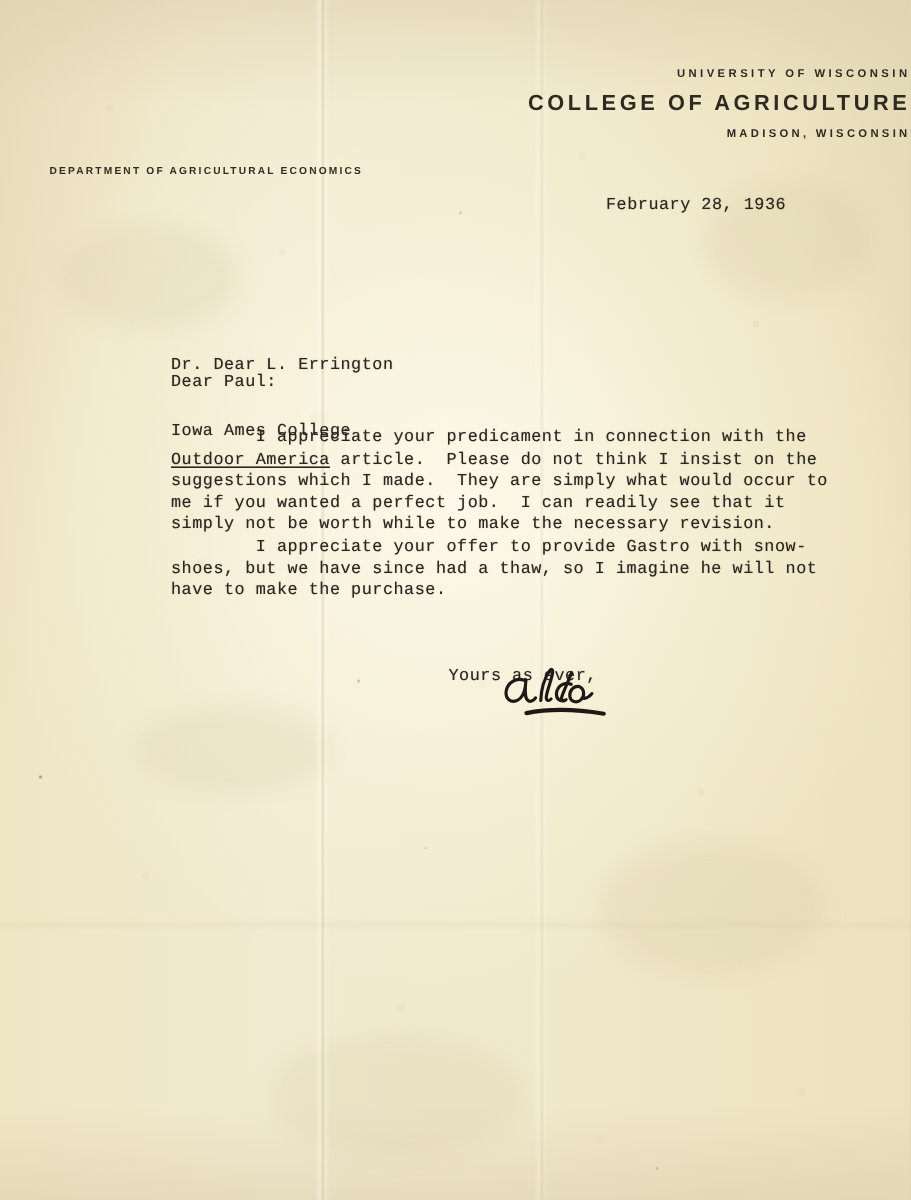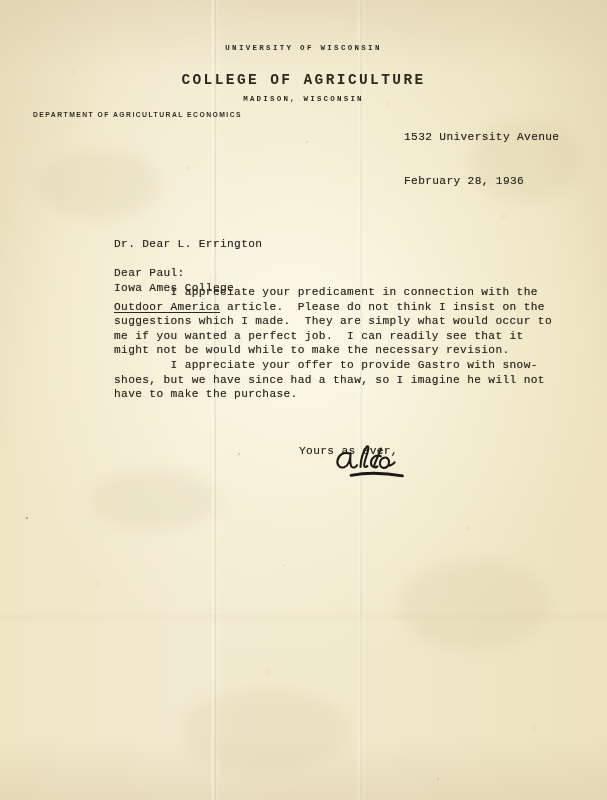--- a/index.html
+++ b/index.html
@@ -84,36 +84,36 @@
         rgba(203,188,149,0.26) 50%,
         rgba(255,253,242,0) 100%);
   }
 
   
   #letterhead {
     position: absolute;
     left: 0;
     right: 0;
     top: 43px;
-    text-align: center;
-    font-family: Liberation Mono, monospace;
+    text-align: right;
+    font-family: Liberation Sans, sans-serif;
     color: #2e2a22;
   }
   #lh-university {
     font-size: 7.5px;
     font-weight: 700;
     letter-spacing: 2.3px;
     line-height: 11px;
   }
   #lh-college {
     font-size: 14.5px;
     font-weight: 700;
     letter-spacing: 2.4px;
     line-height: 20px;
-    margin-top: 16px;
+    margin-top: 5px;
   }
   #lh-city {
     font-size: 7.5px;
     font-weight: 700;
     letter-spacing: 2.2px;
     line-height: 11px;
     margin-top: 4px;
   }
 
   #dept-line {
@@ -141,21 +141,21 @@
   #date-block {
     left: 404px;
     top: 101px;
   }
   #recipient-block {
     left: 114px;
     top: 208px;
   }
   #salutation {
     left: 114px;
-    top: 266px;
+    top: 248px;
   }
   #para-1 {
     left: 114px;
     top: 285px;
   }
   #para-2 {
     left: 114px;
     top: 358px;
   }
   #closing {
@@ -204,36 +204,35 @@
 
   <div id="letterhead">
     <div id="lh-university">UNIVERSITY OF WISCONSIN</div>
     <div id="lh-college">COLLEGE OF AGRICULTURE</div>
     <div id="lh-city">MADISON, WISCONSIN</div>
   </div>
 
   <div id="dept-line">DEPARTMENT OF AGRICULTURAL ECONOMICS</div>
 
   <div class="typed" id="date-block">
-    <div>1532 University Avenue</div>
     <div>February 28, 1936</div>
   </div>
 
   <div class="typed" id="recipient-block">
     <div>Dr. Dear L. Errington</div>
     <div>Iowa Ames College</div>
   </div>
 
   <div class="typed" id="salutation">Dear Paul:</div>
 
   <div class="typed" id="para-1"><span>        I appreciate your predicament in connection with the</span>
 <span class="underline-title">Outdoor America</span><span> article.  Please do not think I insist on the</span>
 <span>suggestions which I made.  They are simply what would occur to
 me if you wanted a perfect job.  I can readily see that it
-might not be would while to make the necessary revision.</span></div>
+simply not be worth while to make the necessary revision.</span></div>
 
   <div class="typed" id="para-2">        I appreciate your offer to provide Gastro with snow-
 shoes, but we have since had a thaw, so I imagine he will not
 have to make the purchase.</div>
 
   <div class="typed" id="closing">Yours as ever,</div>
 
   <div id="signature">
     <svg viewBox="0 0 110 44" width="110" height="44" aria-hidden="true">
       <g fill="none" stroke="#1d1a16" stroke-width="2.1" stroke-linecap="round" stroke-linejoin="round">

